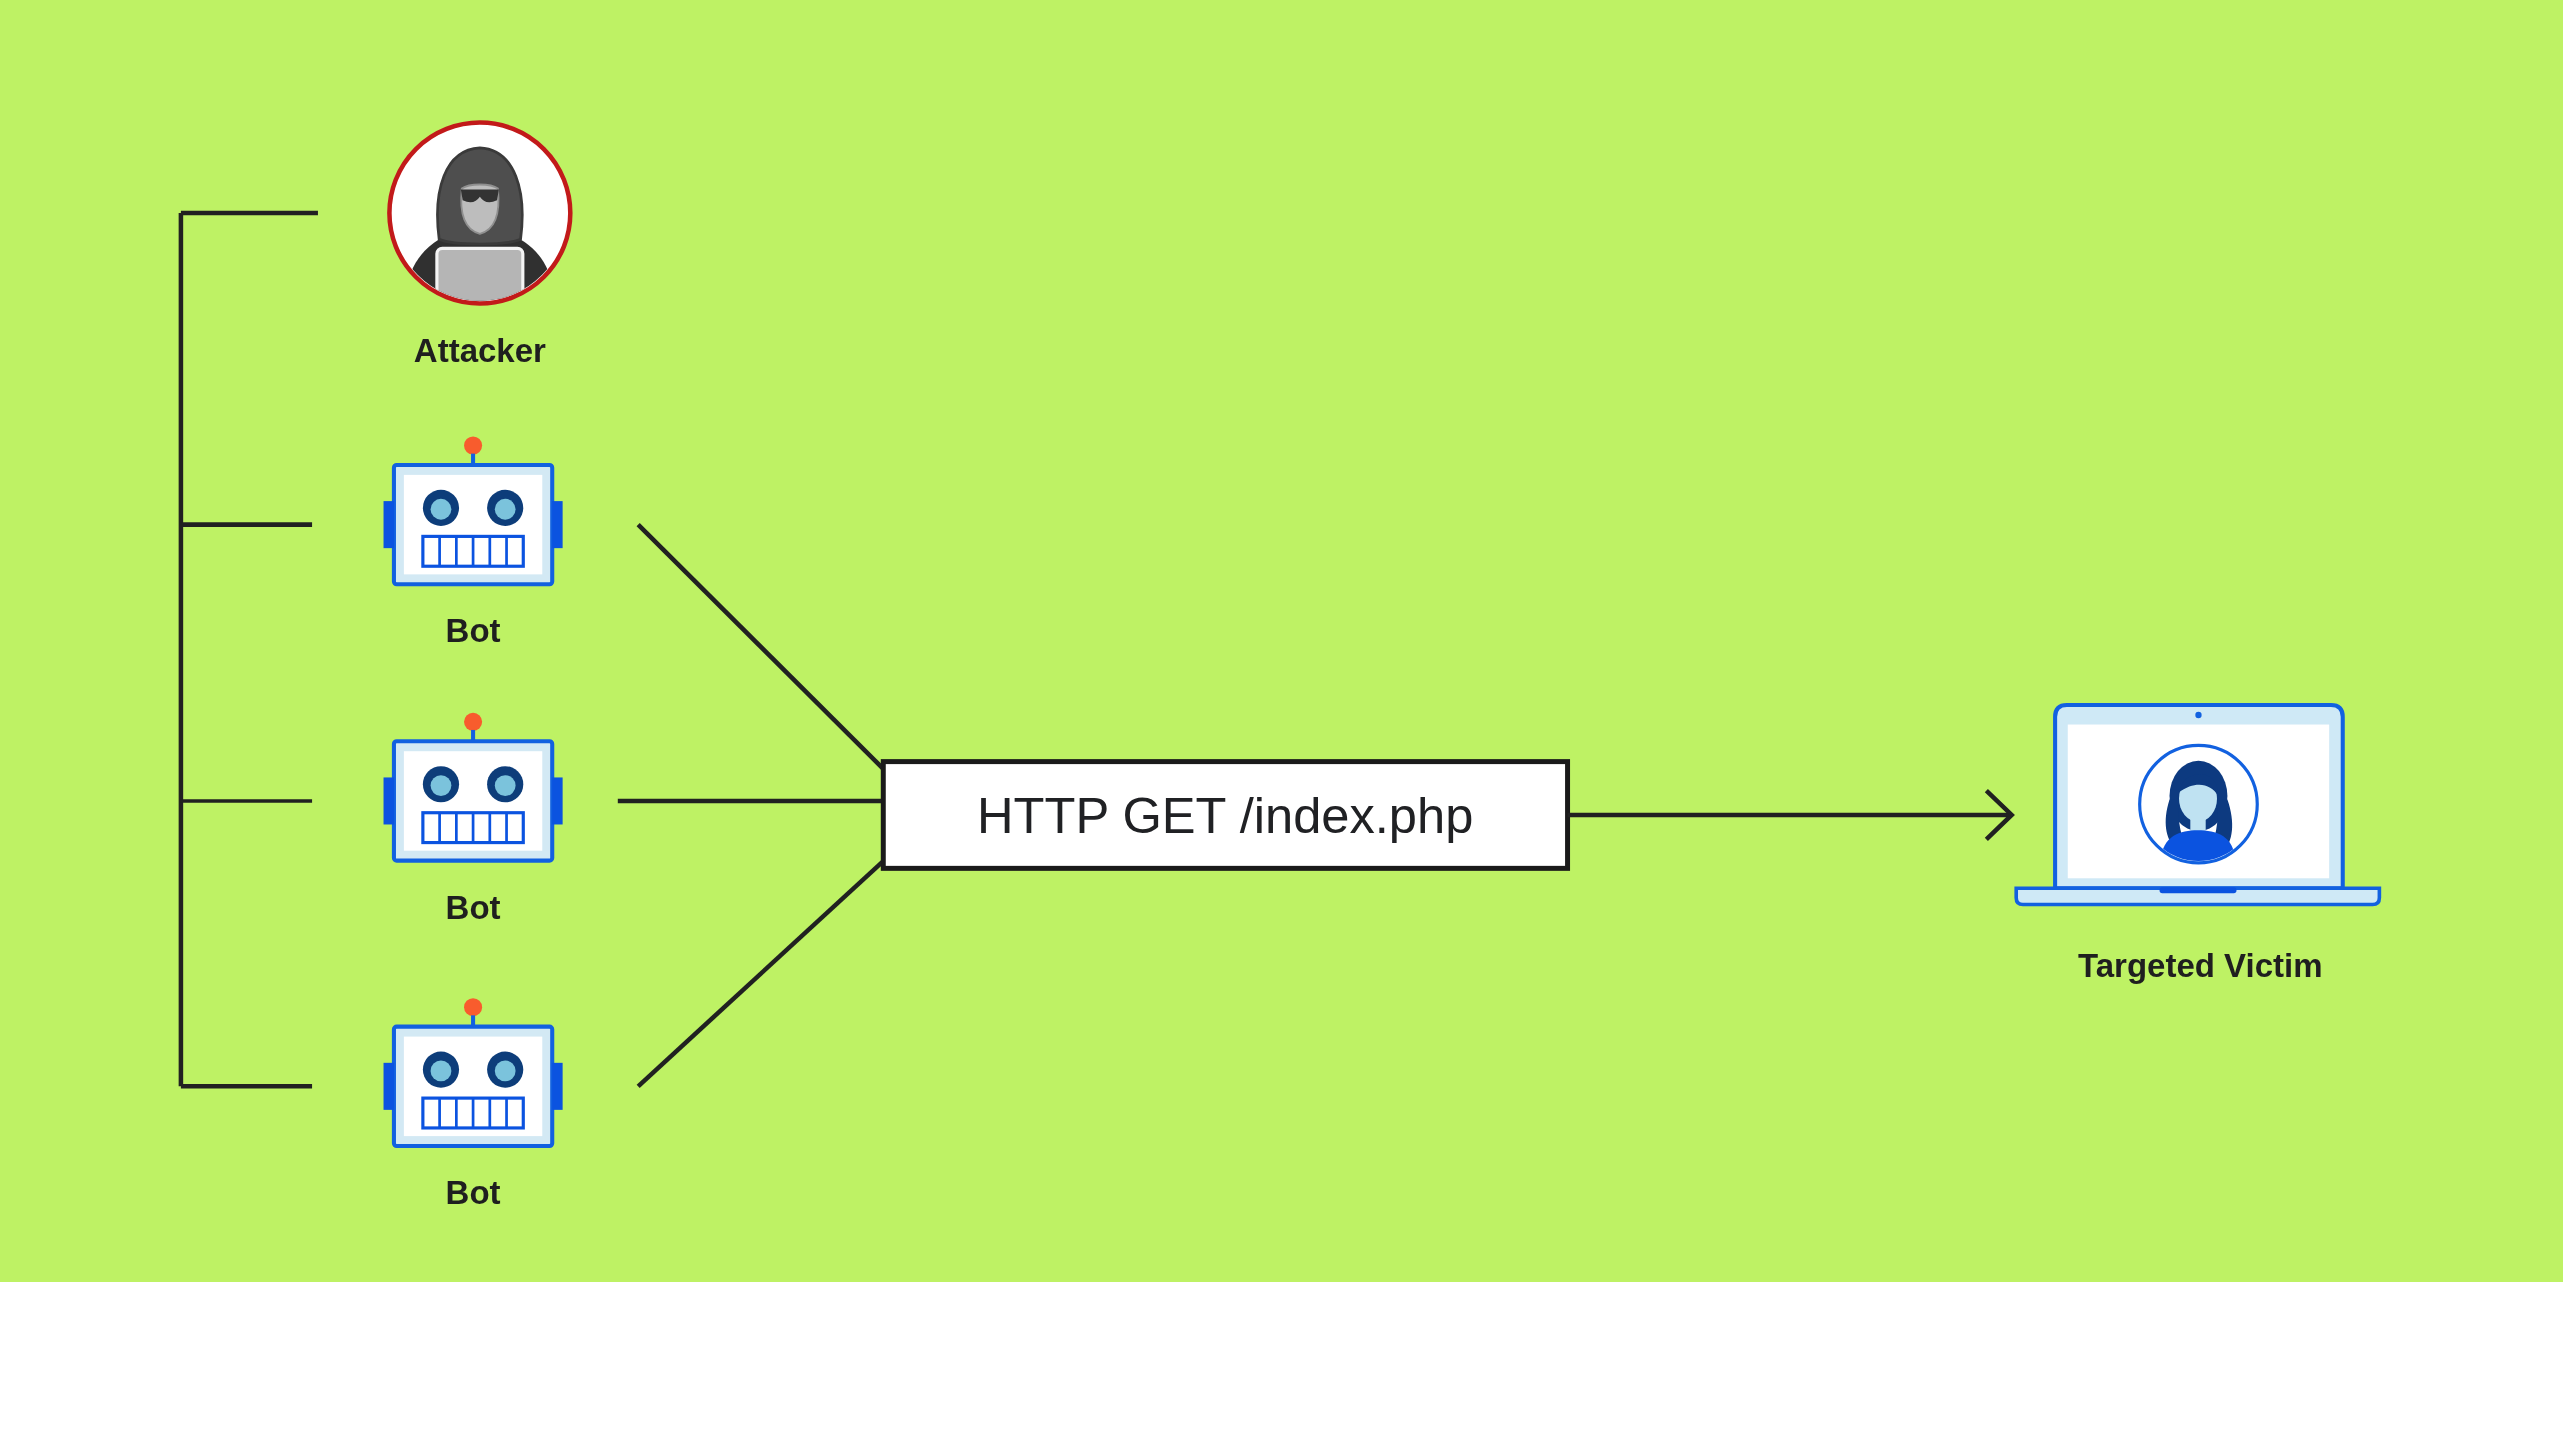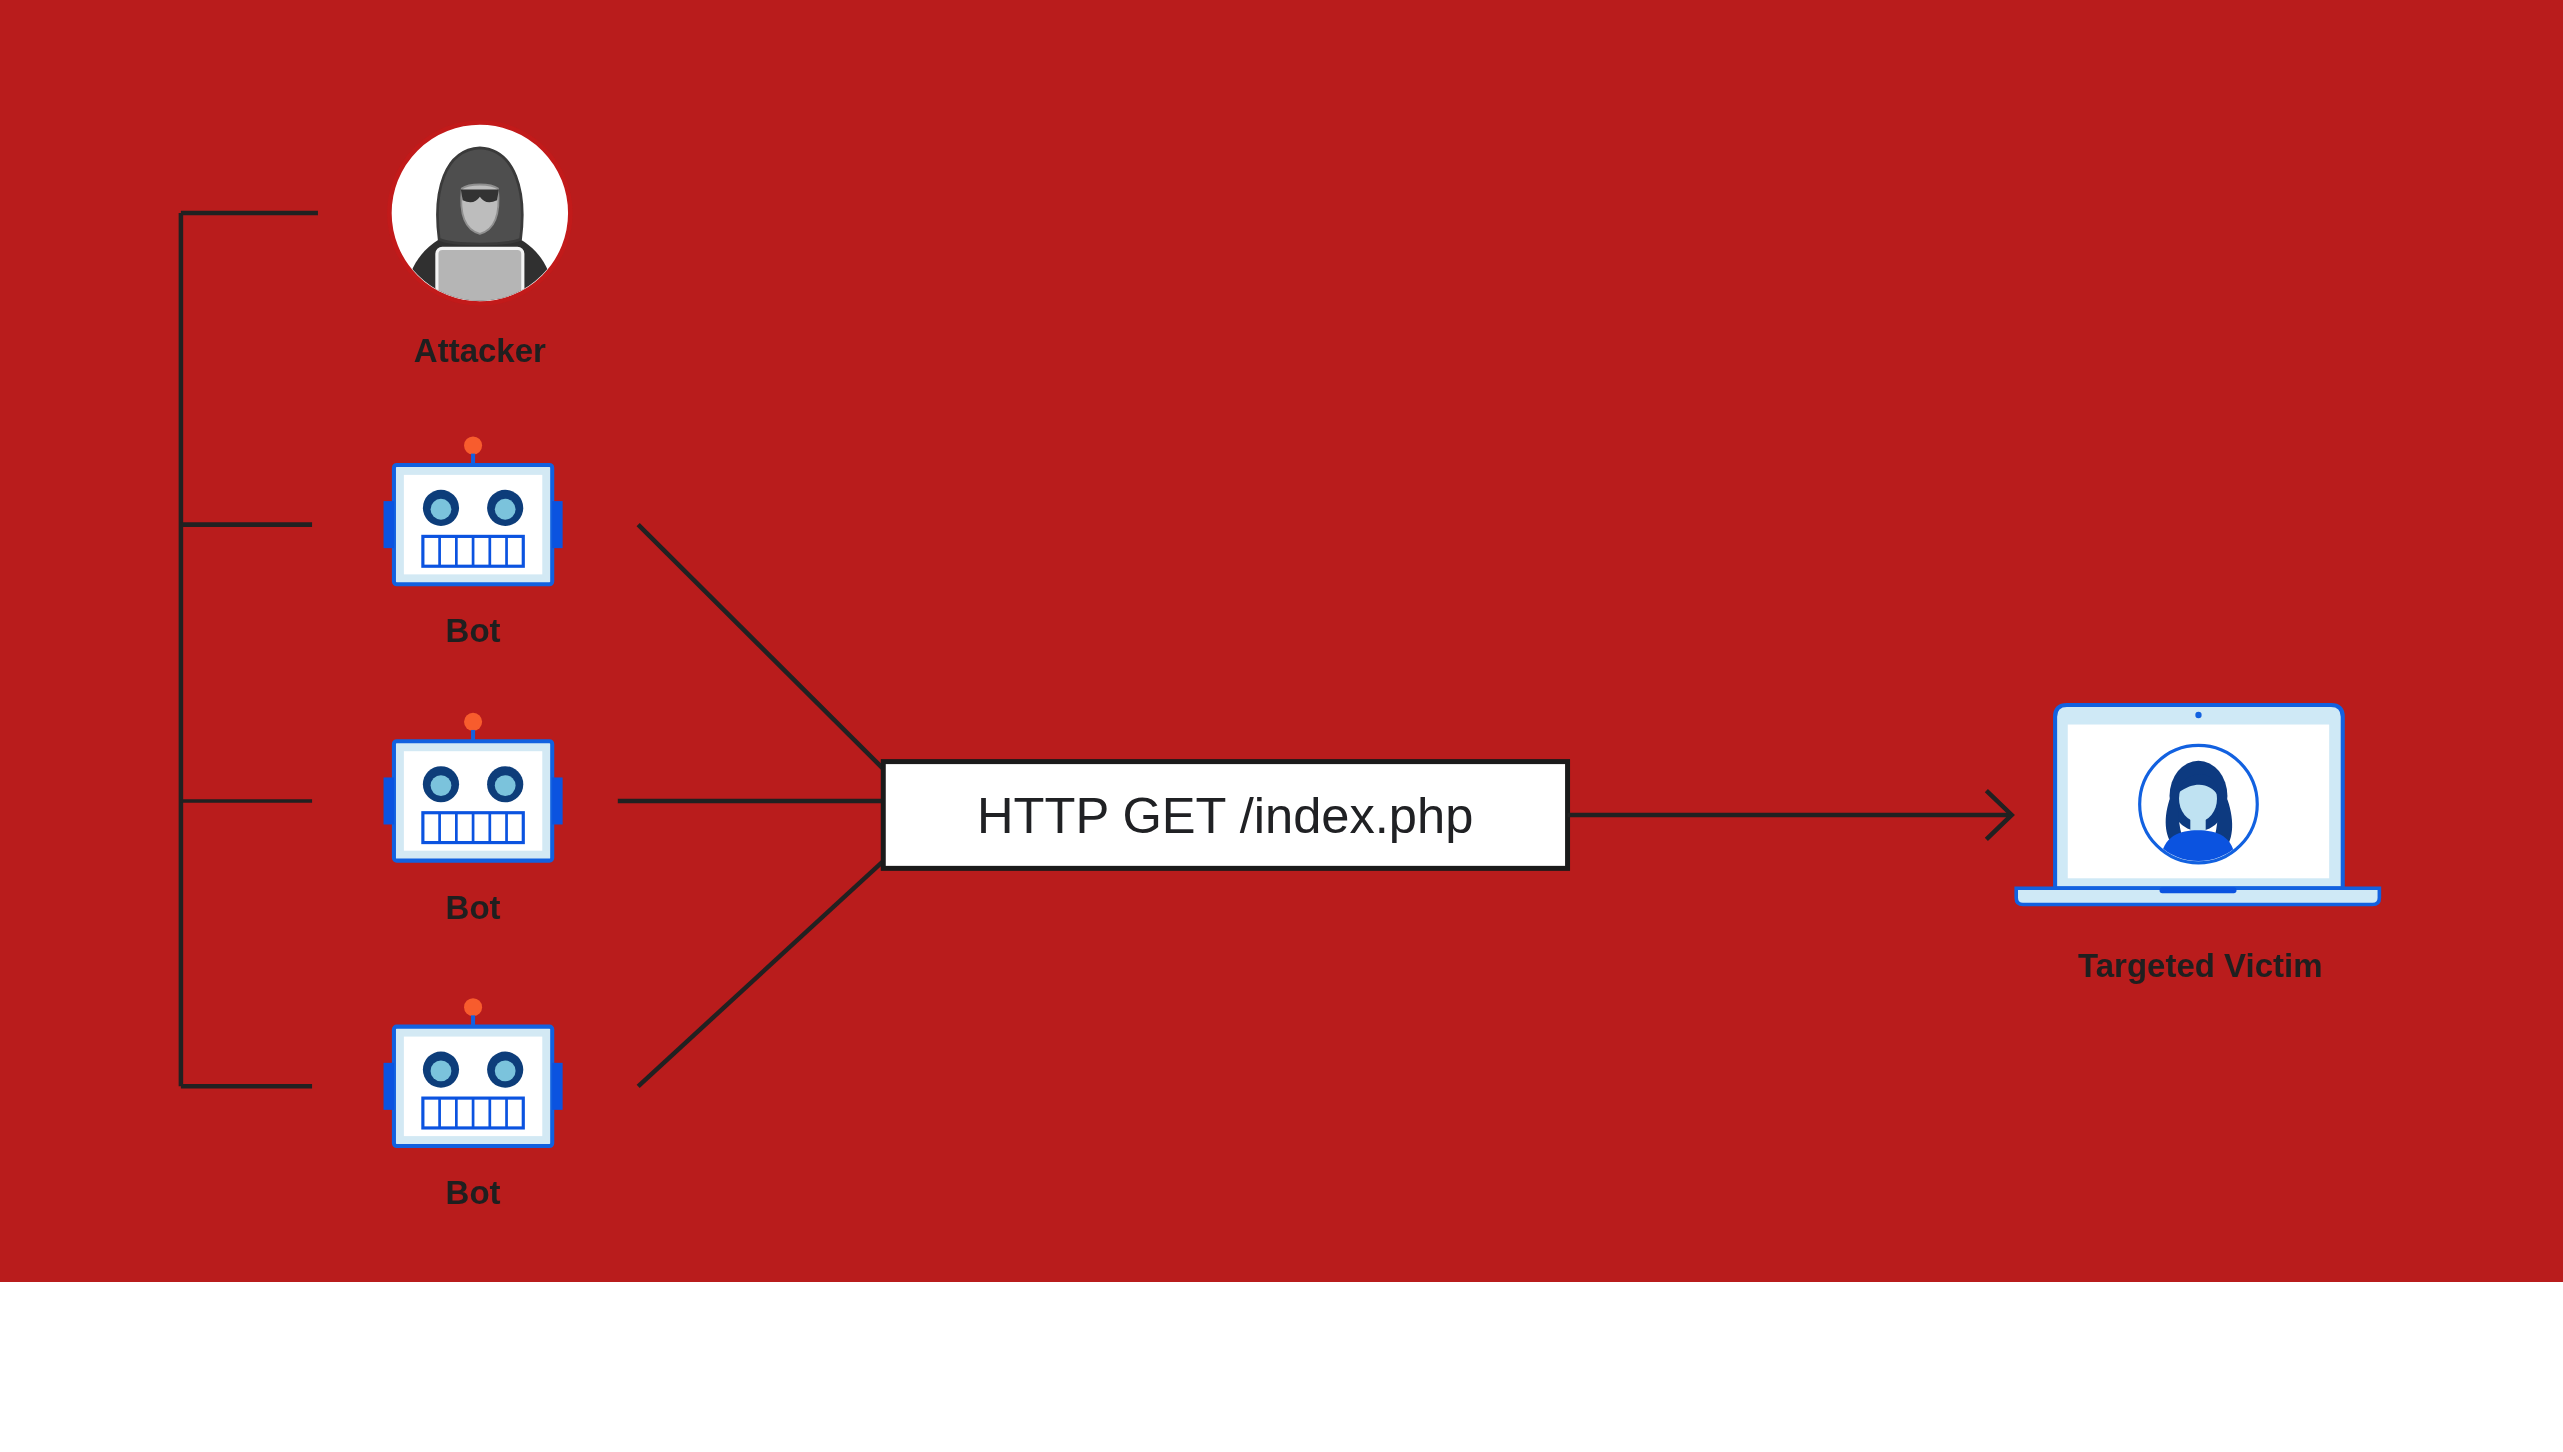--- a/index.html
+++ b/index.html
@@ -1,16 +1,16 @@
 <!DOCTYPE html>
 <html style="font-size:8.2px"><head>
 <meta charset="utf-8">
 <style>
   html, body { margin: 0; padding: 0; background: #ffffff; }
-  .stage { width: 100vw; background: #b91c1c; }
+  .stage { width: 100vw; background: #bef264; }
   svg { display: block; width: 100%; height: auto; }
   text {
     font-family: "Liberation Sans", "DejaVu Sans", sans-serif;
     fill: #1f1f1f;
   }
   .node-label {
     font-size: 73px;
     font-weight: 700;
     text-anchor: middle;
   }

